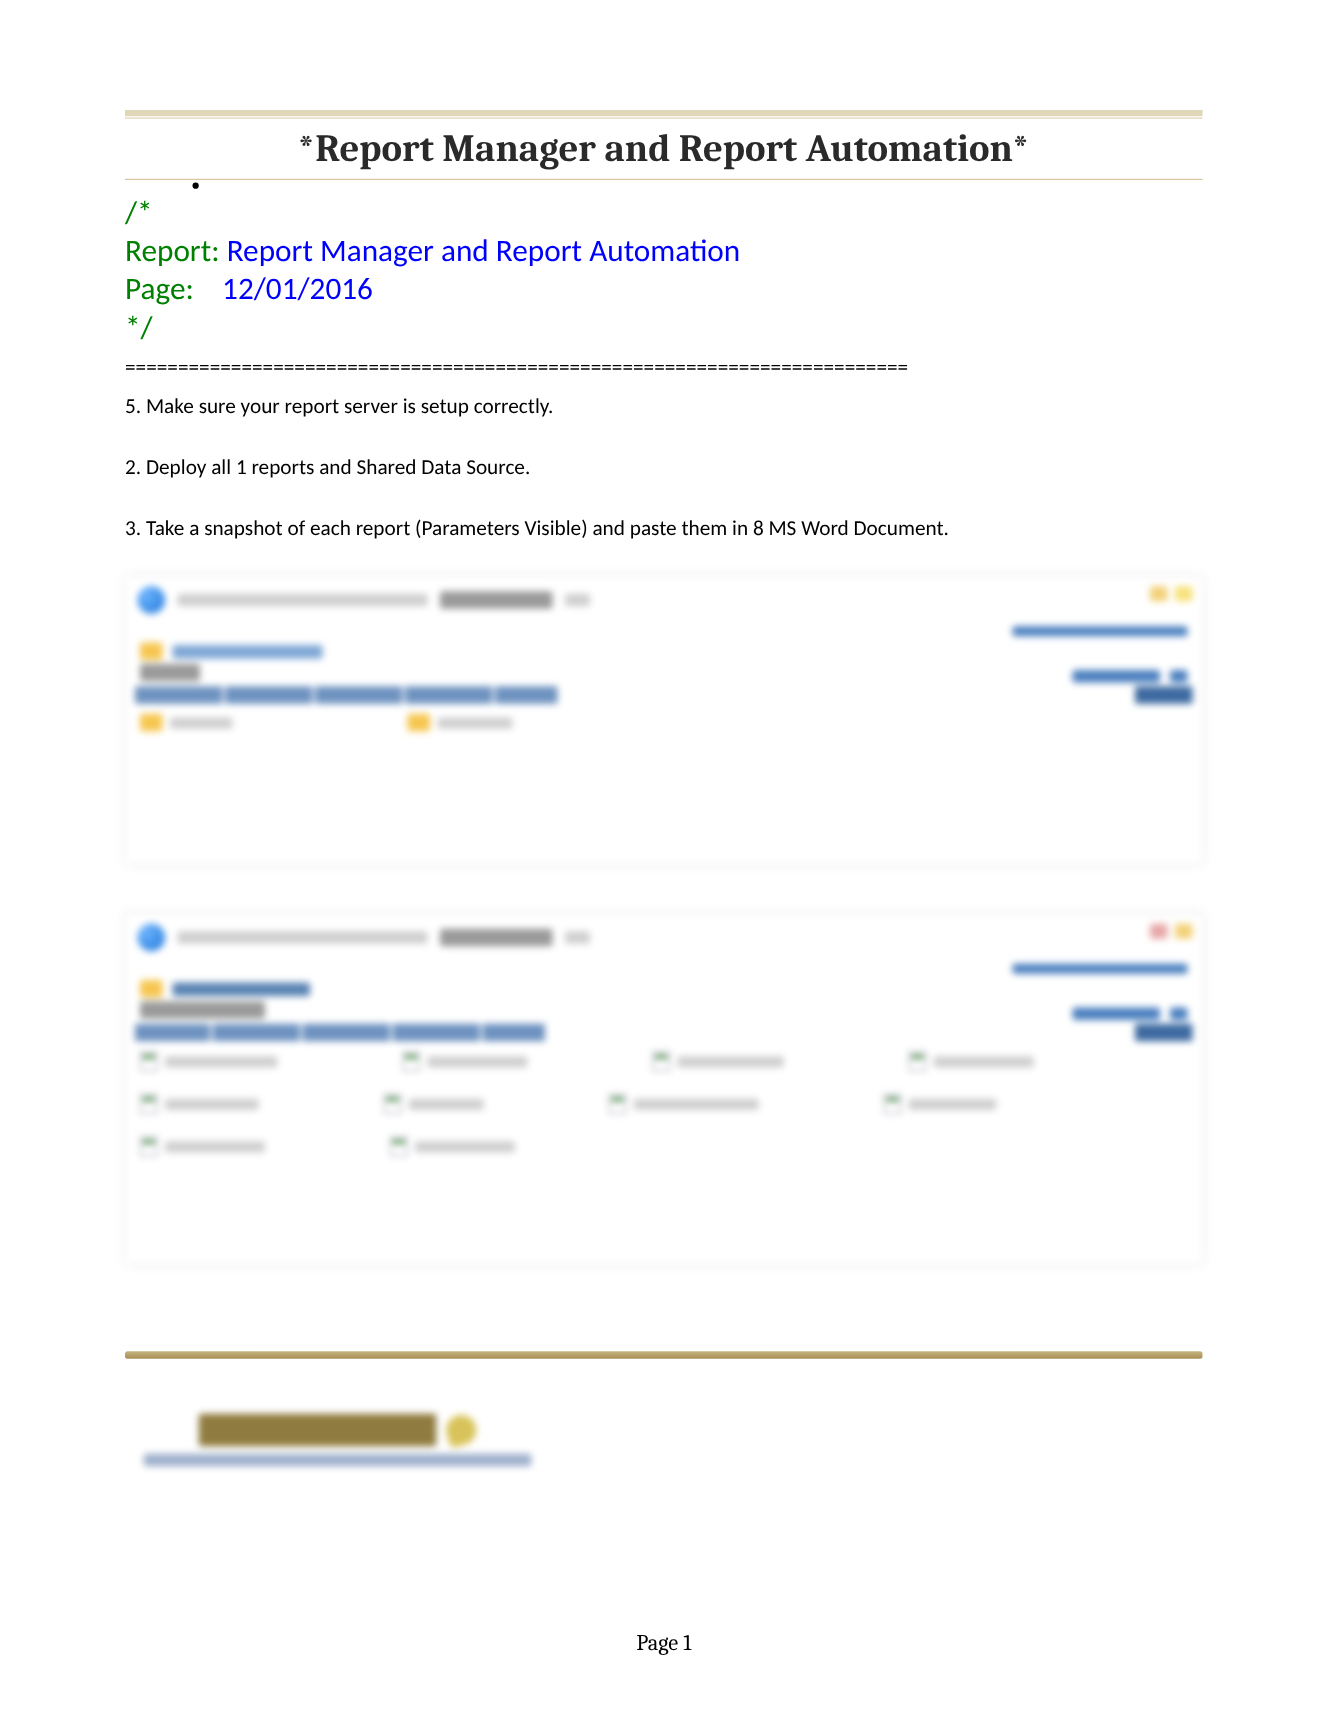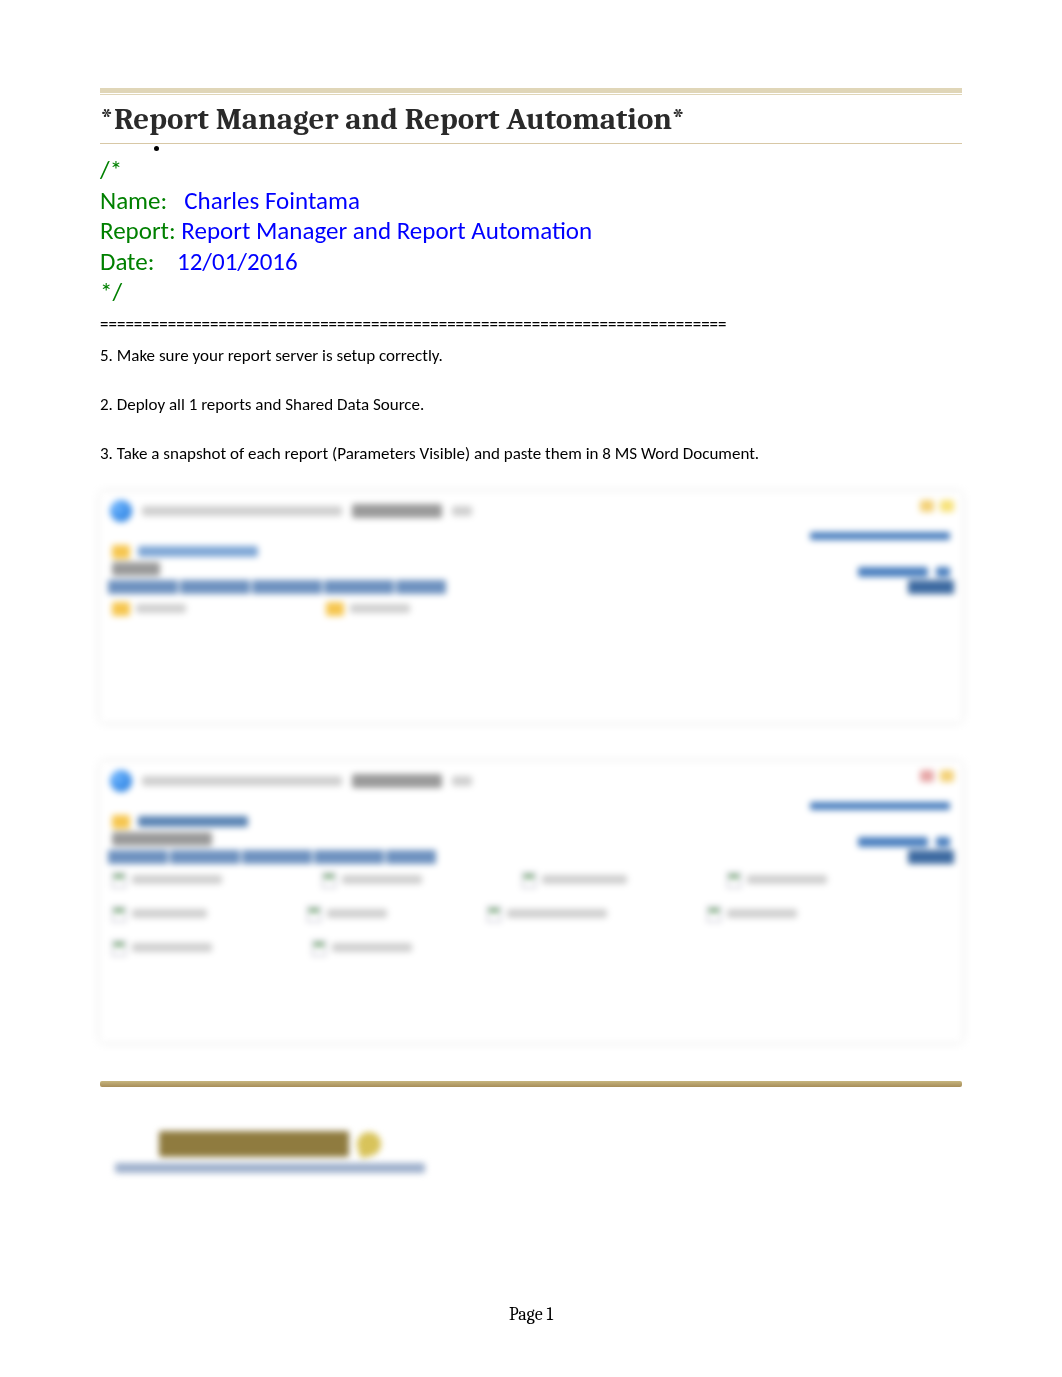--- a/index.html
+++ b/index.html
@@ -12,21 +12,21 @@
     padding: 60px 100px 40px 100px;
   }
   .thin-rule {
     height: 1px;
     background: #d8c8a6;
     margin: 0;
   }
   .title {
     font-family: Cambria, Georgia, serif;
     font-size: 31px;
-    text-align: left;
+    text-align: center;
     color: #2a2a2a;
     padding: 6px 0;
   }
   .bullet-row {
     display: flex;
     align-items: center;
     gap: 16px;
     padding-left: 54px;
     font-size: 17px;
     margin-top: 2px;
@@ -189,23 +189,22 @@
 <h1 class="title">*Report Manager and Report Automation*</h1>
 
 <div class="thin-rule"></div>
 
 <div class="bullet-row">
   <span class="bullet-dot"></span>
 </div>
 
 <div class="sql-block">
   <div class="sql-line sql-green">/*</div>
-  <div class="sql-line"><span class="sql-green">Name:</span><span class="sql-green">   </span><span class="sql-blue">Charles Fointama</span></div>
   <div class="sql-line"><span class="sql-green">Report:</span><span class="sql-blue"> </span><span class="sql-blue">Report Manager and Report Automation</span></div>
-  <div class="sql-line"><span class="sql-green">Date:</span><span class="sql-blue">    </span><span class="sql-blue">12/01/2016</span></div>
+  <div class="sql-line"><span class="sql-green">Page:</span><span class="sql-blue">    </span><span class="sql-blue">12/01/2016</span></div>
   <div class="sql-line sql-green">*/</div>
 </div>
 
 <div class="divider">==========================================================================</div>
 
 <div class="step">5.  Make sure your report server is setup correctly.</div>
 <div class="step">2.  Deploy all 1 reports and Shared Data Source.</div>
 <div class="step">3.  Take a snapshot of each report (Parameters Visible) and paste them in 8 MS Word Document.</div>
 
 <div class="shots-wrap">

